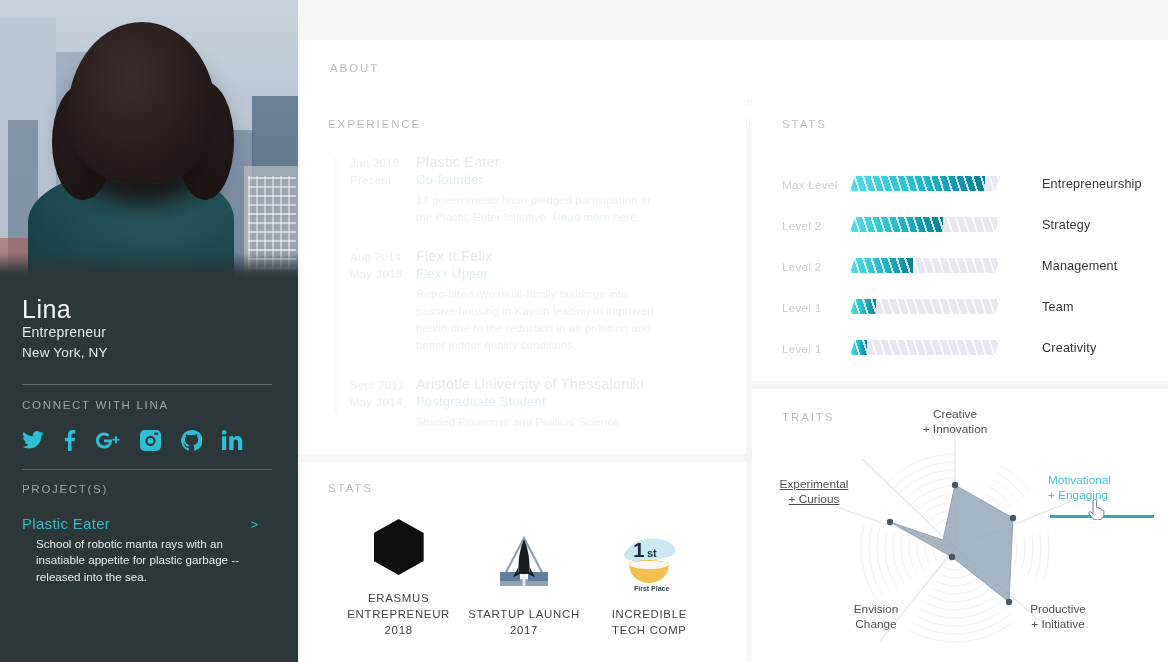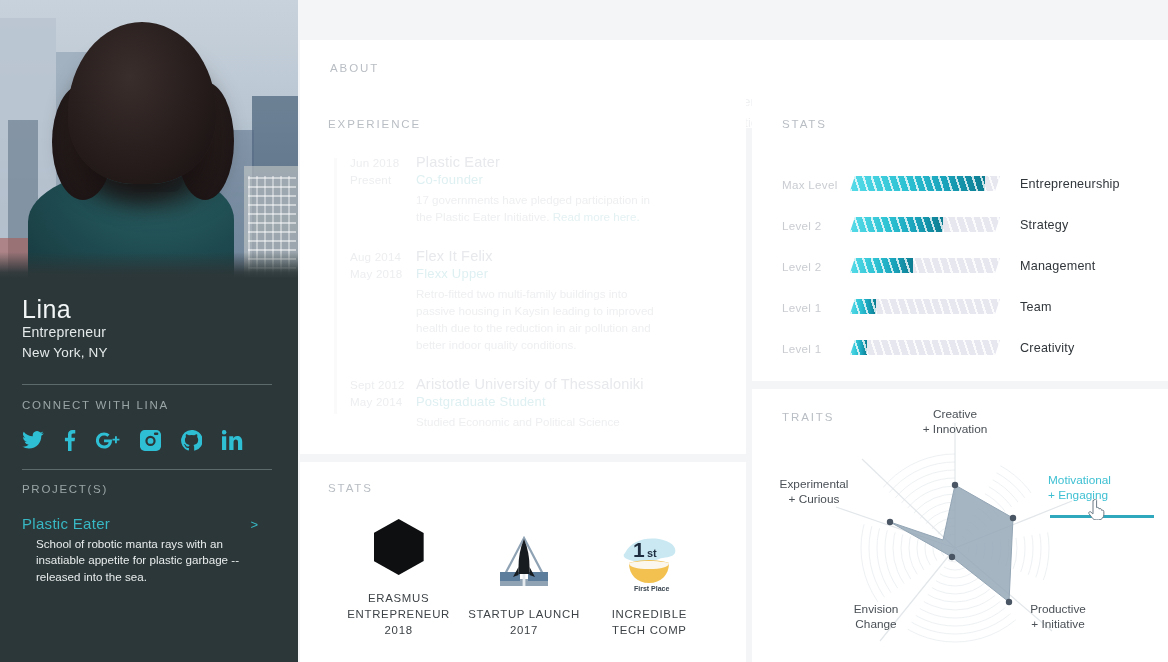--- a/index.html
+++ b/index.html
@@ -174,21 +174,21 @@
   }
   .bar .fill {
     position:absolute; left:0; top:0; bottom:0;
     background:linear-gradient(90deg,#56dbe8 0%,#2ec3d4 40%,#19a3bb 70%,#0d7c91 100%);
   }
   .bar .fill .str {
     position:absolute; inset:0;
     background:repeating-linear-gradient(72deg,
        rgba(255,255,255,.78) 0 2px, rgba(255,255,255,0) 2px 8px);
   }
-  .st-name { margin-left:20px; font-size:12.6px; color:#31363b; letter-spacing:.2px;}
+  .st-name { margin-left:42px; font-size:12.6px; color:#31363b; letter-spacing:.2px;}
 
   
   .tr-inner { padding:22px 0 0 30px; }
   .tr-wrap { position:absolute; left:0; top:0; width:416px; height:273px; }
   .tr-svg { position:absolute; left:0; top:0; }
   .tr-lab { position:absolute; font-size:11.8px; line-height:1.3; color:#4a5056; text-align:center; }
   .tr-lab.hl { color:#3ec0d2; }
   .hl-underline {
     position:absolute; height:2.5px; background:#2fa8bd;
   }
@@ -538,20 +538,20 @@
       <div class="tr-lab" style="left:250px; top:213px; width:112px;">
         <div>Productive</div>
         <div>+ Initiative</div>
       </div>
 
       <div class="tr-lab" style="left:72px; top:213px; width:104px;">
         <div>Envision</div>
         <div>Change</div>
       </div>
 
-      <div class="tr-lab" style="left:6px; top:88px; width:112px;">
+      <div class="tr-lab" style="left:6px; top:88px; width:112px;text-decoration:underline;">
         <div>Experimental</div>
         <div>+ Curious</div>
       </div>
     </div>
   </div>
 
 </div>
 
 </body></html>

